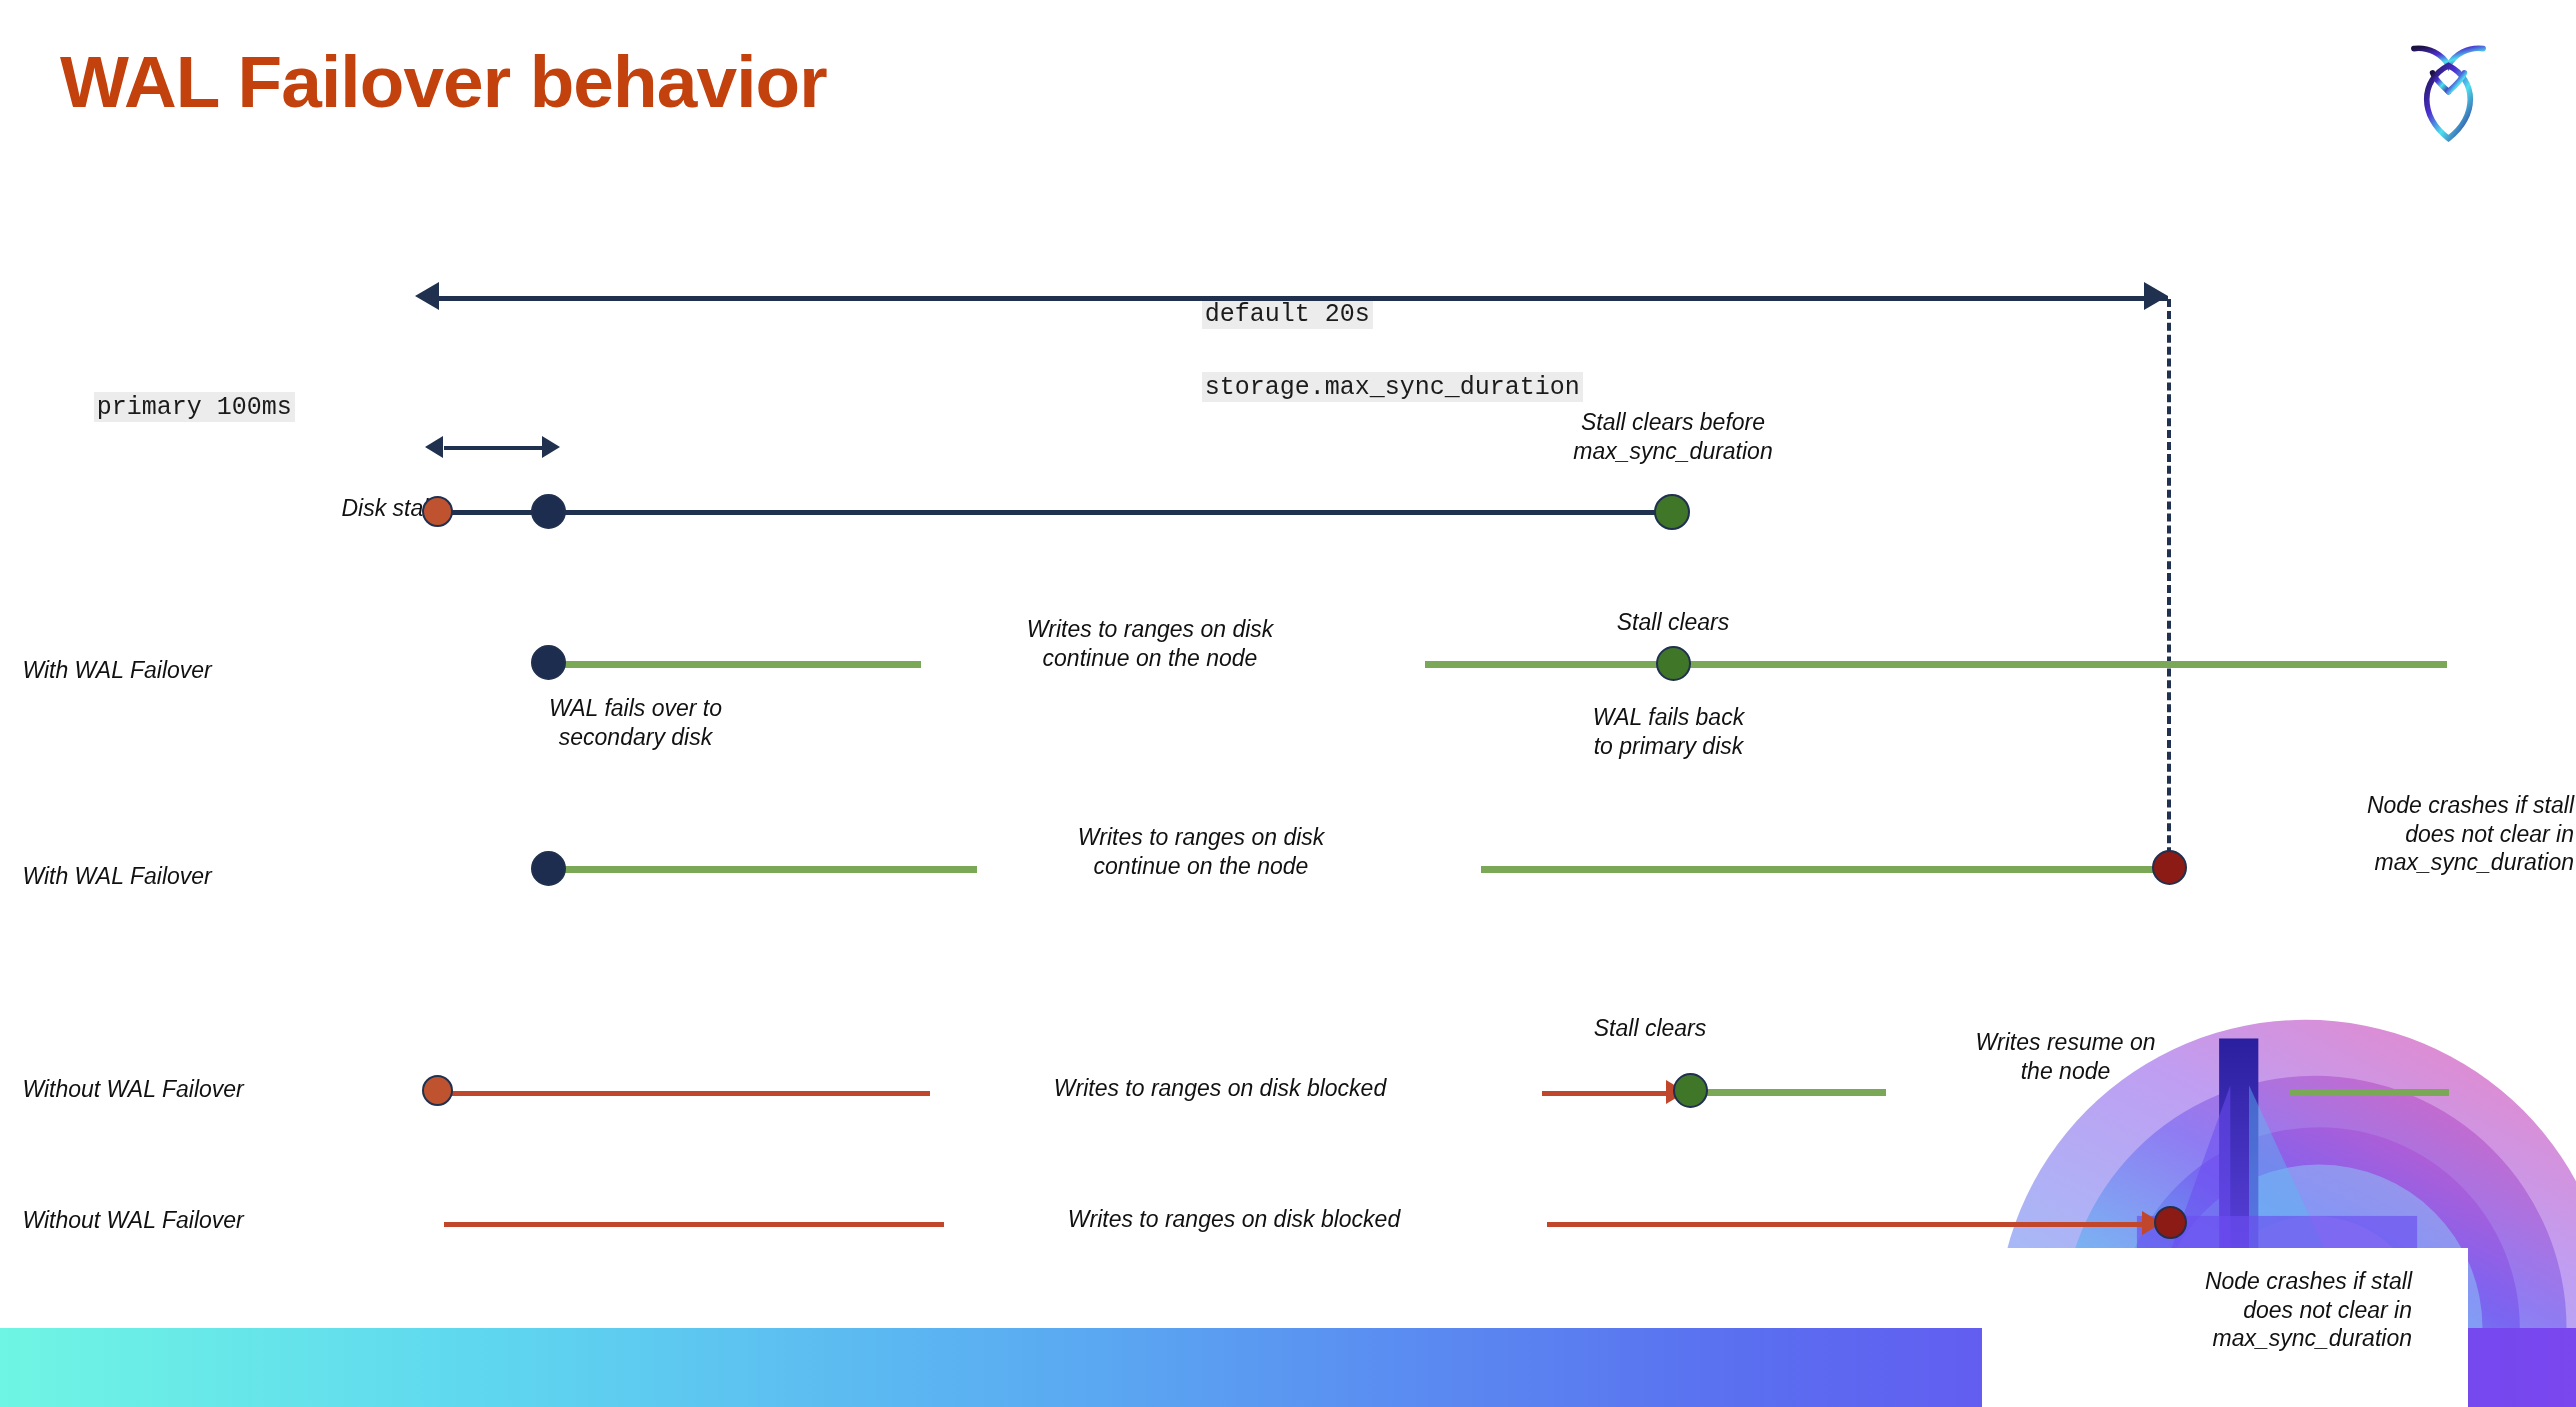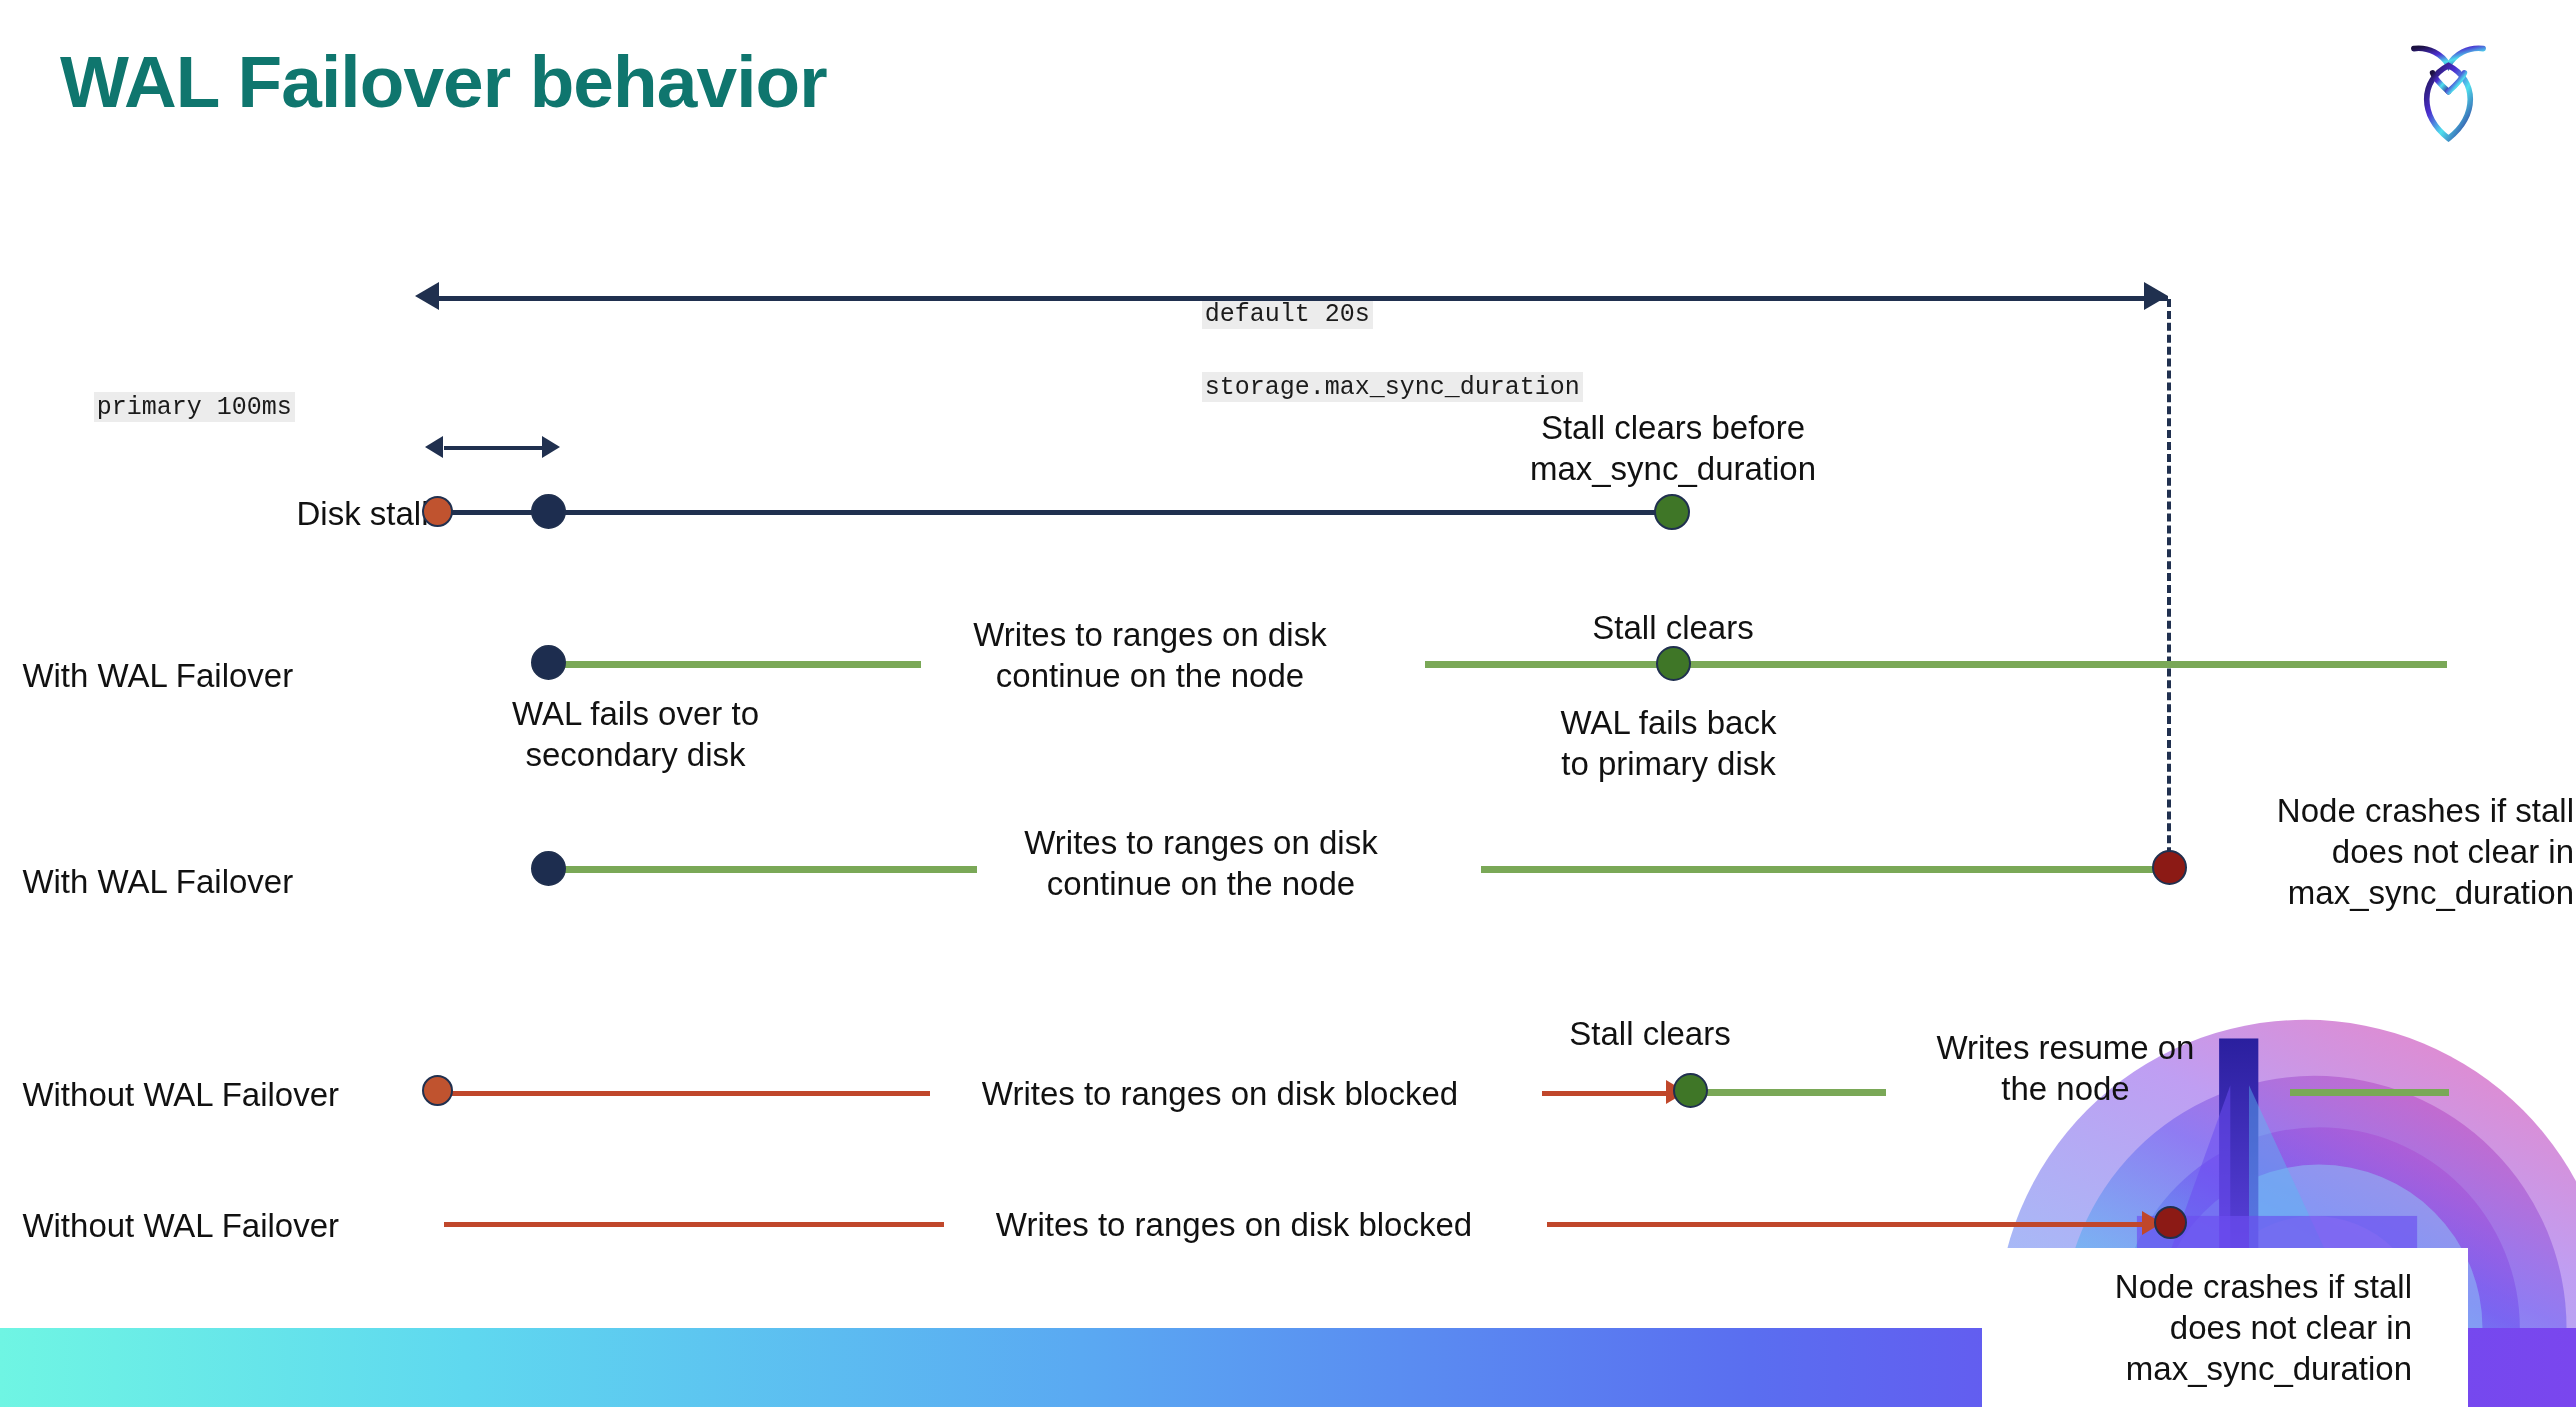--- a/index.html
+++ b/index.html
@@ -11,31 +11,31 @@
     position:relative;
   }
   .slide{position:absolute;inset:0;overflow:hidden;}
 
   
   .bg-art{position:absolute;right:0;bottom:80px;width:654px;height:523px;overflow:hidden;pointer-events:none;}
   .bottom-bar{position:absolute;left:0;bottom:0;width:100%;height:80px;
     background:linear-gradient(90deg,#6ff5e3 0%,#5fd8ef 18%,#5aa9f2 42%,#5a6ef0 68%,#6b4df0 86%,#7a46ee 100%);}
 
   
-  .title{position:absolute;left:60px;top:45px;font-size:73px;font-weight:bold;color:#0f766e;letter-spacing:-0.9px;line-height:1;}
+  .title{position:absolute;left:60px;top:45px;font-size:73px;font-weight:bold;color:#c2410c;letter-spacing:-0.9px;line-height:1;}
 
   
   .logo{position:absolute;left:2397px;top:26px;width:103px;height:122px;}
 
   
   .code{position:absolute;font-family:"Liberation Mono", monospace;font-size:25px;color:#1b1b1b;white-space:pre;line-height:1.46;}
   .code span{background:#ececec;padding:0.9px 2.8px;}
 
   
-  .lbl{position:absolute;font-size:33px;color:#111;line-height:1.24;white-space:pre;}
+  .lbl{position:absolute;font-size:23px;color:#111;line-height:1.24;white-space:pre;font-style:italic;}
   .lbl.c{text-align:center;}
   .lbl.l{text-align:right;}
 
   
   .hline{position:absolute;height:4.7px;background:#20304f;}
   .gline{position:absolute;height:6.5px;background:#7aa857;}
   .rline{position:absolute;height:4.7px;background:#c0472b;}
   .vdash{position:absolute;width:0;border-left:4.7px dashed #20304f;}
 
   

